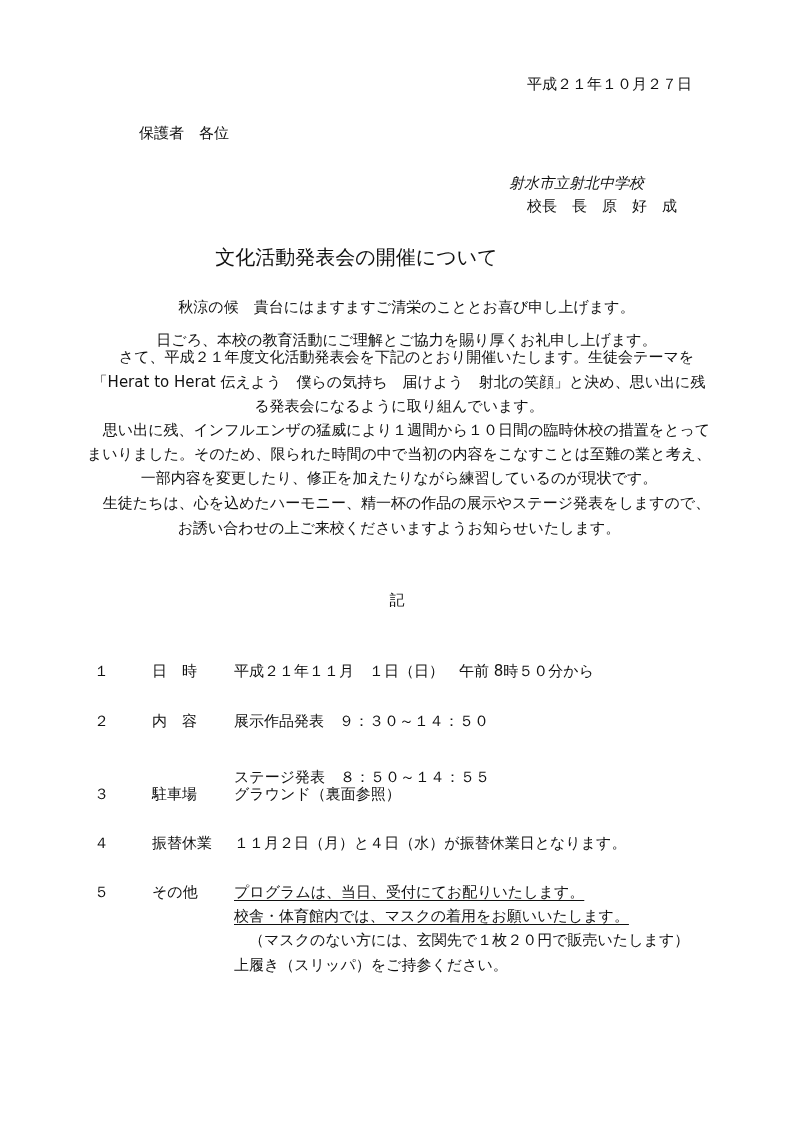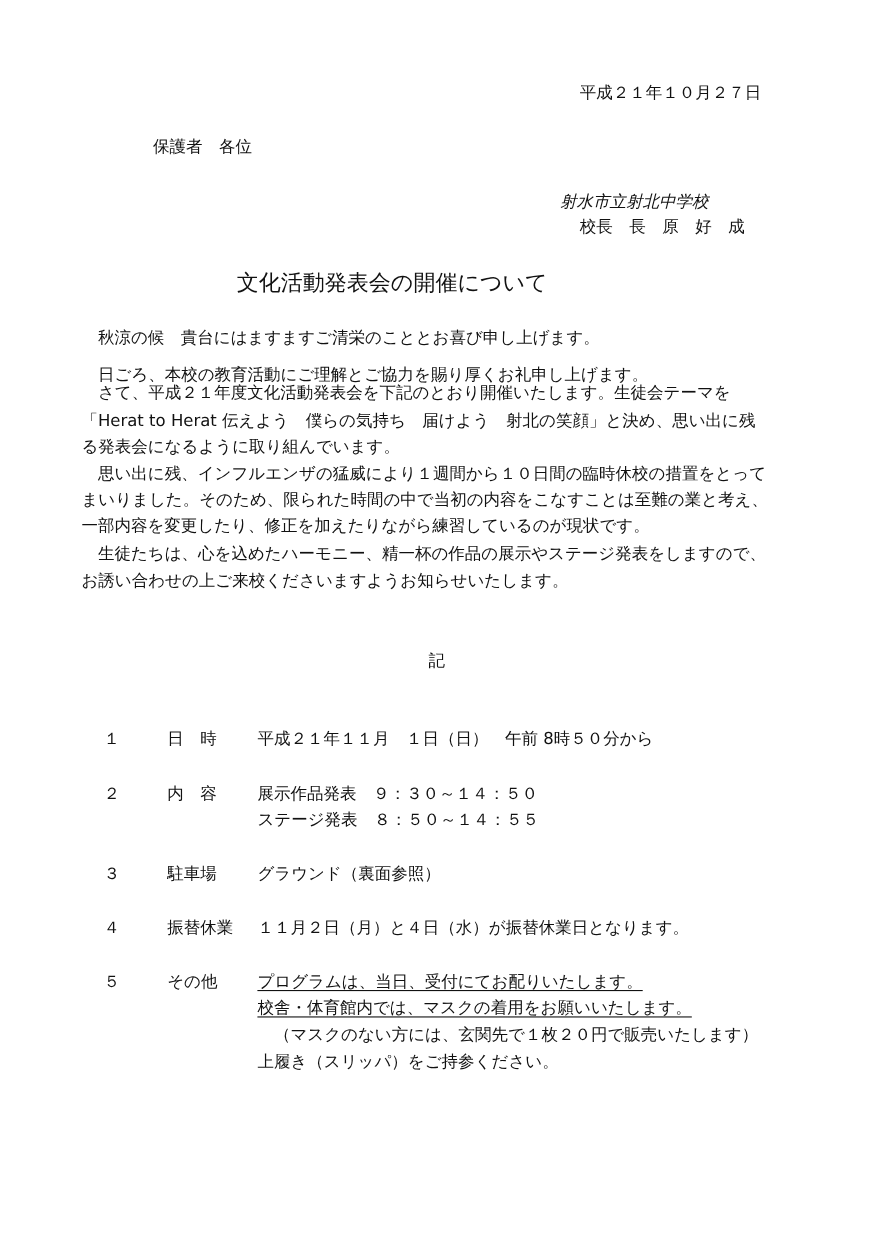--- a/index.html
+++ b/index.html
@@ -7,21 +7,21 @@
       width: 794px; height: 1123px; position: relative; overflow: hidden;
       font-family: "DejaVu Sans", sans-serif; color: #111111;
     }
     .abs { position: absolute; white-space: nowrap; }
     .t15 { font-size: 15px; line-height: 20px; }
     .date { left: 527px; top: 74px; }
     .recipient { left: 92px; top: 123px; margin-left: 47px; }
     .school { left: 509px; top: 173px; font-style: italic; }
     .principal { left: 527px; top: 196px; }
     .title { left: 0; width: 713px; text-align: center; top: 245px; font-size: 20px; line-height: 24px; }
-    .body-line { left: 74px; width: 650px; }
+    .body-line { left: 74px; width: 650px; text-align: center; }
     .ki { left: 0; width: 794px; text-align: center; top: 590px; }
     .item-num { left: 94px; }
     .item-label { left: 124px; margin-left: 28px; }
     .item-val { left: 234px; }
     .u { text-decoration: underline; text-underline-offset: 3px; }
   </style>
 </head>
 <body>
 
 <div>
@@ -49,21 +49,21 @@
 
   <div>
 
     <div class="abs t15 item-num" style="top:661px">１</div>
     <div class="abs t15 item-label" style="top:661px">日　時</div>
     <div class="abs t15 item-val" style="top:661px">平成２１年１１月　１日（日）　午前 8時５０分から</div>
 
     <div class="abs t15 item-num" style="top:711px">２</div>
     <div class="abs t15 item-label" style="top:711px">内　容</div>
     <div class="abs t15 item-val" style="top:711px">展示作品発表　９：３０～１４：５０</div>
-    <div class="abs t15 item-val" style="top:735px">ステージ発表　８：５０～１４：５５</div>
+    <div class="abs t15 item-val" style="top:767px">ステージ発表　８：５０～１４：５５</div>
 
     <div class="abs t15 item-num" style="top:784px">３</div>
     <div class="abs t15 item-label" style="top:784px">駐車場</div>
     <div class="abs t15 item-val" style="top:784px">グラウンド（裏面参照）</div>
 
     <div class="abs t15 item-num" style="top:833px">４</div>
     <div class="abs t15 item-label" style="top:833px">振替休業</div>
     <div class="abs t15 item-val" style="top:833px">１１月２日（月）と４日（水）が振替休業日となります。</div>
 
     <div class="abs t15 item-num" style="top:882px">５</div>

